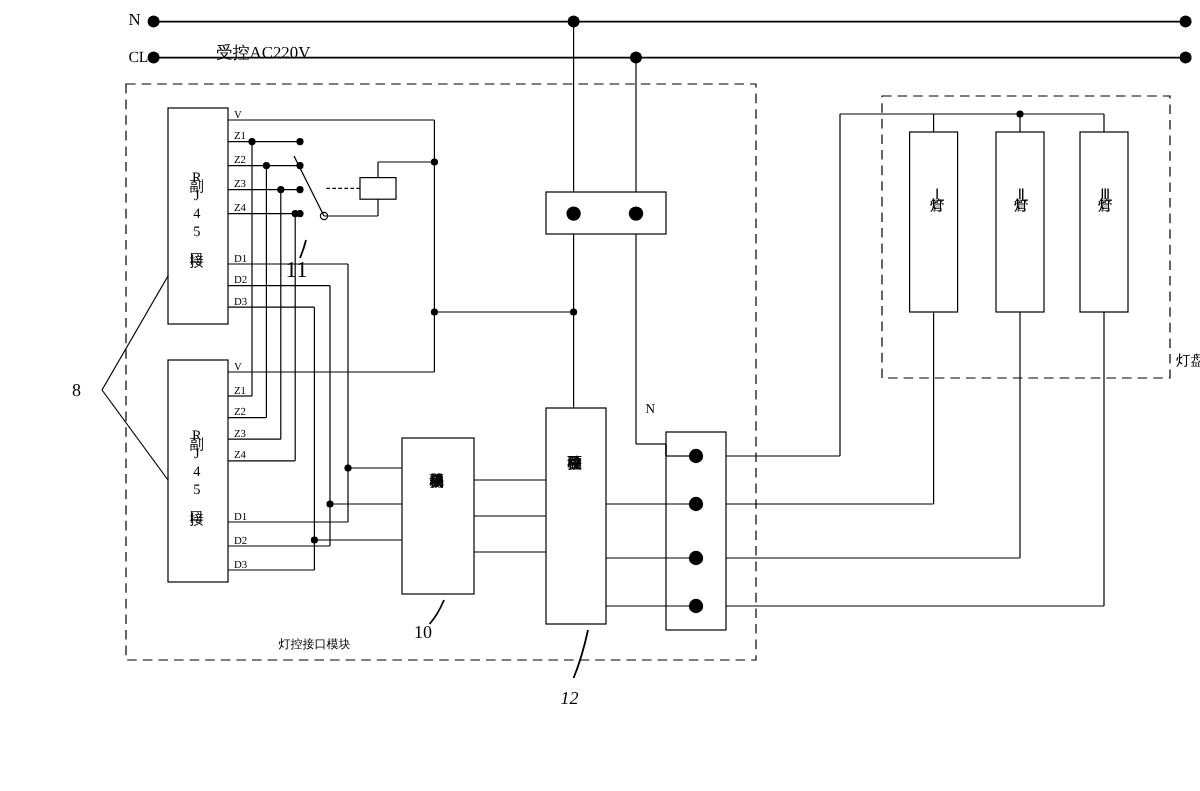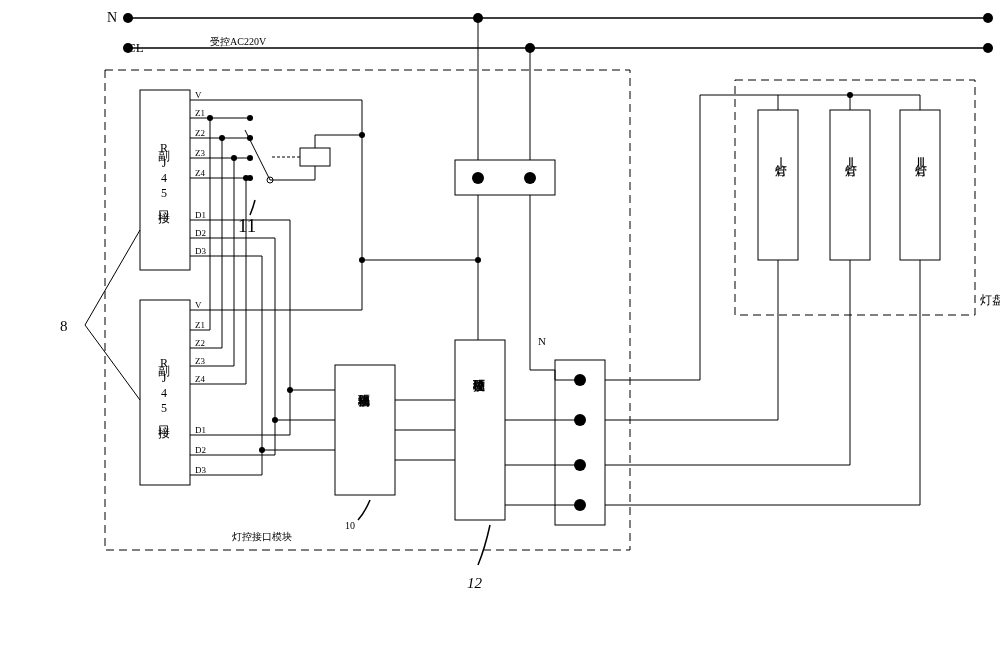--- a/index.html
+++ b/index.html
@@ -183,22 +183,22 @@
   <line x1="85" y1="325" x2="140" y2="400" stroke="#000" stroke-width="1"></line>
 
   <path d="M 255 200 Q 253 208 250 215" stroke="#000" stroke-width="1.5" fill="none"></path>
 
   <path d="M 370 500 Q 365 512 358 520" stroke="#000" stroke-width="1.5" fill="none"></path>
 
   <path d="M 490 525 Q 485 548 478 565" stroke="#000" stroke-width="1.5" fill="none"></path>
 </svg>
 
 <span class="label" style="left:107px; top:10px; font-size:14px;">N</span>
-<span class="label" style="left:107px; top:40px; font-size:13px;margin-left:20px;">CL</span>
-<span class="label" style="left:180px; top:35px; font-size:10px;margin-left:30px;">受控AC220V</span>
+<span class="label" style="left:107px; top:40px; font-size:13px;">CL</span>
+<span class="label" style="left:180px; top:35px; font-size:14px;">受控AC220V</span>
 
 <span class="label vertical-label" style="left:155px; top:140px; font-size:12px; letter-spacing:1px;">副RJ45接口</span>
 
 <span class="label" style="left:195px; top:90px; font-size:9px;">V</span>
 <span class="label" style="left:195px; top:108px; font-size:9px;">Z1</span>
 <span class="label" style="left:195px; top:128px; font-size:9px;">Z2</span>
 <span class="label" style="left:195px; top:148px; font-size:9px;">Z3</span>
 <span class="label" style="left:195px; top:168px; font-size:9px;">Z4</span>
 <span class="label" style="left:195px; top:210px; font-size:9px;">D1</span>
 <span class="label" style="left:195px; top:228px; font-size:9px;">D2</span>
@@ -223,14 +223,14 @@
 
 <span class="label" style="left:195px; top:530px; font-size:10px;margin-left:37px;">灯控接口模块</span>
 
 <span class="label vertical-label" style="left:772px; top:155px; font-size:12px;">灯管Ⅰ</span>
 <span class="label vertical-label" style="left:842px; top:155px; font-size:12px;">灯管Ⅱ</span>
 <span class="label vertical-label" style="left:912px; top:155px; font-size:12px;">灯管Ⅲ</span>
 <span class="label" style="left:980px; top:292px; font-size:12px;">灯盘</span>
 
 <span class="label" style="left:60px; top:318px; font-size:15px;">8</span>
 <span class="label" style="left:238px; top:215px; font-size:19px;">11</span>
-<span class="label" style="left:345px; top:520px; font-size:10px;">10</span>
+<span class="label" style="left:345px; top:520px; font-size:15px;">10</span>
 <span class="label" style="left:467px; top:575px; font-size:15px;font-style:italic;">12</span>
 
 </body></html>

